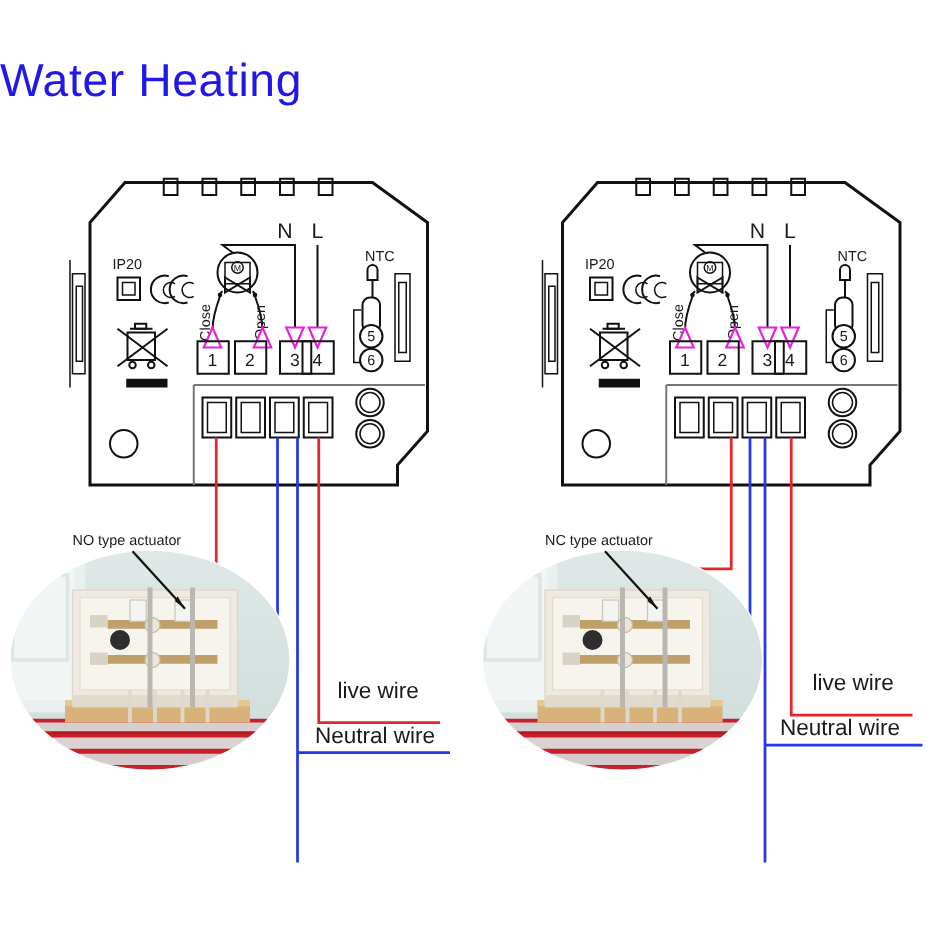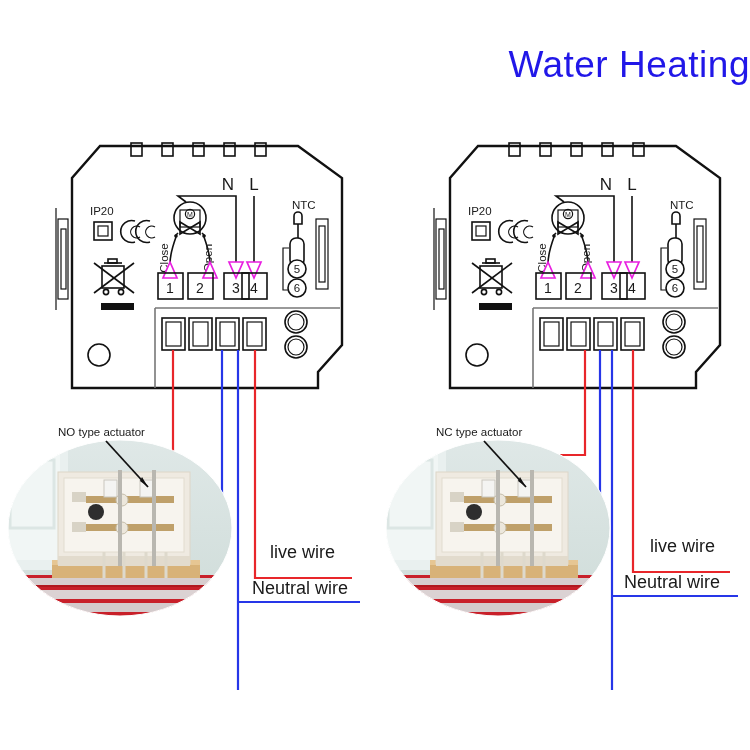--- a/index.html
+++ b/index.html
@@ -3,21 +3,21 @@
 <meta charset="utf-8">
 <style>
   html,body{margin:0;padding:0;}
   body{
     width:750px;height:750px;background:#ffffff;
     font-family:"Liberation Sans",sans-serif;
     overflow:hidden;position:relative;
   }
   #stage{position:absolute;left:0;top:0;width:750px;height:750px;}
   .title{
-    position:absolute;left:0;top:44px;width:750px;text-align:right;
+    position:absolute;left:0;top:44px;width:750px;text-align:left;
     font-size:37px;color:#2117e8;letter-spacing:.5px;
   }
   svg{position:absolute;left:0;top:0;}
   text{font-family:"Liberation Sans",sans-serif;fill:#1a1a1a;}
   .lbl-sm{font-size:11.5px;}
   .lbl-md{font-size:14px;}
   .lbl-lg{font-size:17px;}
   .wirelabel{font-size:18px;}
   .panel{fill:#ffffff;stroke:#111;stroke-width:2.4;}
   .thin{fill:none;stroke:#111;stroke-width:1.6;}

